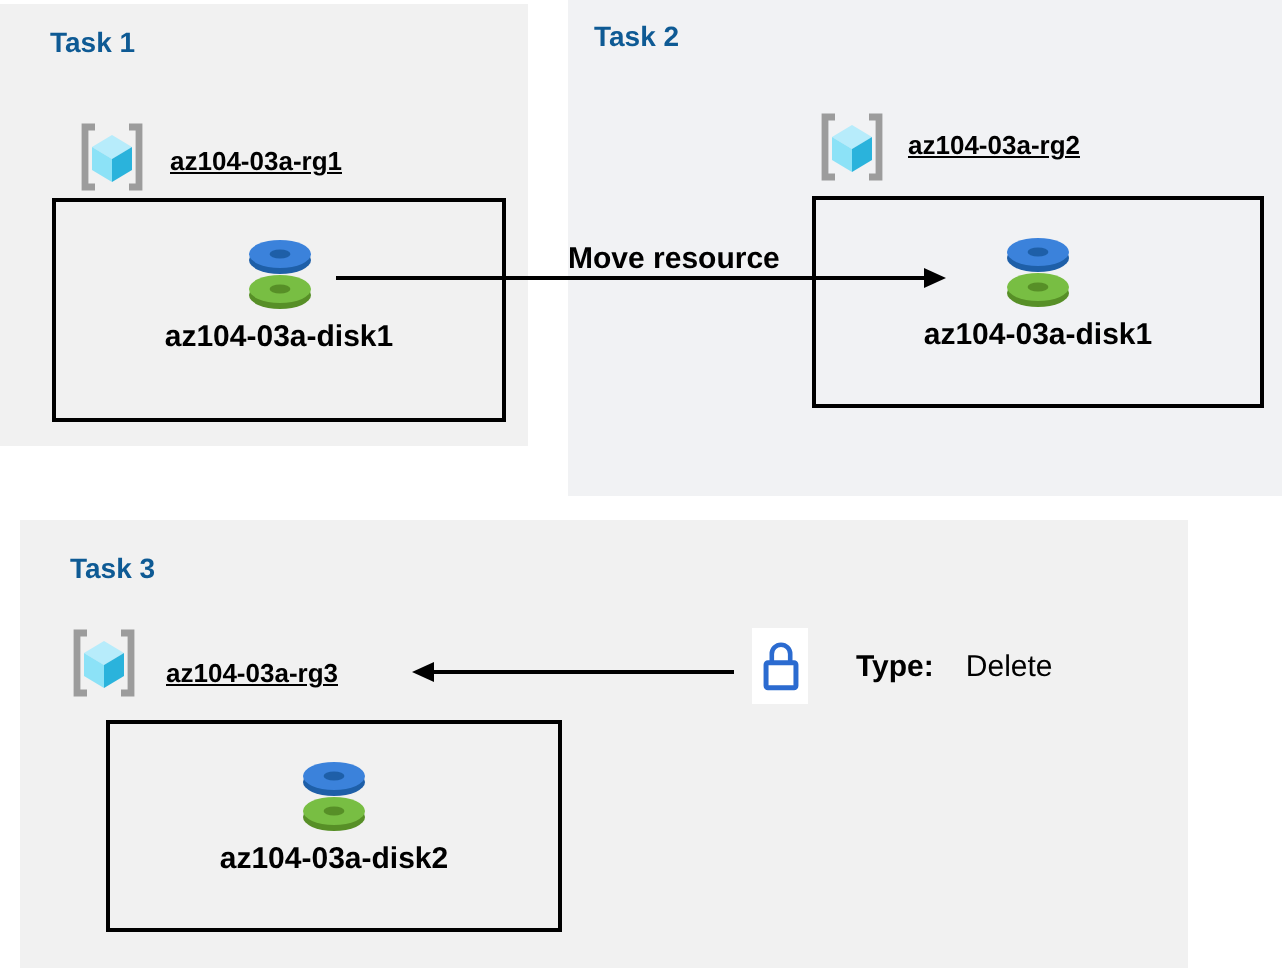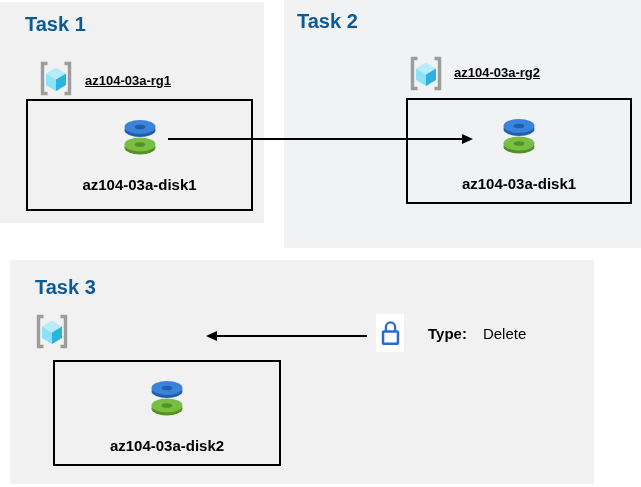--- a/index.html
+++ b/index.html
@@ -10,21 +10,21 @@
     font-family:"Liberation Sans", sans-serif;
     overflow:hidden;
   }
   .panel{position:absolute;}
   .p1{left:0px;   top:2px;   width:264px; height:221px; background:var(--panel1-bg,#f1f1f1);}
   .p2{left:284px; top:0px;   width:357px; height:248px; background:var(--panel2-bg,#f1f2f3);}
   .p3{left:10px;  top:260px; width:584px; height:224px; background:var(--panel3-bg,#f1f1f1);}
 
   .panel-title{
     position:absolute;
-    font-size:20px;font-weight:700;
+    font-size:14px;font-weight:700;
     color:var(--heading,#0e5a94);
     white-space:nowrap;
   }
   .p1 .panel-title{left:25px;top:11px;}
   .p2 .panel-title{left:13px;top:10px;}
   .p3 .panel-title{left:25px;top:16px;text-align:center;}
 
   .rg-icon{position:absolute;width:38px;height:37px;}
   .p1 .rg-icon{left:37px;top:58px;}
   .p2 .rg-icon{left:123px;top:55px;}
@@ -36,21 +36,21 @@
     color:var(--text,#000);white-space:nowrap;text-decoration:underline;
   }
   .p1 .rg-label{left:85px;top:70px;}
   .p2 .rg-label{left:170px;top:64px;}
   .p3 .rg-label{left:73px;top:68px;}
 
   .res-box{
     position:absolute;box-sizing:border-box;
     border:2px solid var(--box-border,#000);
     display:flex;flex-direction:column;align-items:center;
-    padding-top:13px;gap:18px;
+    padding-top:13px;gap:2px;
   }
   .p1 .res-box{left:26px;top:97px;width:227px;height:112px;}
   .p2 .res-box{left:122px;top:98px;width:226px;height:106px;}
   .p3 .res-box{left:15px;top:100px;width:228px;height:106px;margin-left:28px;}
 
   .disk-icon{width:46px;height:44px;}
   .res-label{font-size:15px;font-weight:700;color:var(--text,#000);white-space:nowrap;}
 
   
   .arrow-line{position:absolute;height:2px;background:var(--arrow,#000);}
@@ -159,20 +159,21 @@
     <div class="panel-title">Task 3</div>
     <span class="rg-icon">
       <svg viewBox="0 0 38 37" width="38" height="37">
         <path class="bracket" d="M10.5 3.5 H5.5 V33.5 H10.5"></path>
         <path class="bracket" d="M27.5 3.5 H32.5 V33.5 H27.5"></path>
         <polygon class="cube-top" points="19,7.5 29,13.5 19,19.5 9,13.5"></polygon>
         <polygon class="cube-mid" points="9,13.5 19,19.5 19,31 9,25"></polygon>
         <polygon class="cube-dark" points="29,13.5 19,19.5 19,31 29,25"></polygon>
       </svg>
     </span>
+    <div class="rg-label">az104-03a-rg3</div>
     <div class="res-box">
       <span class="disk-icon">
         <svg viewBox="0 0 46 44" width="46" height="44">
           <ellipse class="d-green-dark" cx="23" cy="33.5" rx="15.5" ry="7"></ellipse>
           <ellipse class="d-green" cx="23" cy="30.5" rx="15.5" ry="7"></ellipse>
           <ellipse class="d-green-dark" cx="23" cy="30.5" rx="5.2" ry="2.3"></ellipse>
           <ellipse class="d-blue-dark" cx="23" cy="16" rx="15.5" ry="7"></ellipse>
           <ellipse class="d-blue" cx="23" cy="13" rx="15.5" ry="7"></ellipse>
           <ellipse class="d-blue-dark" cx="23" cy="13" rx="5.2" ry="2.3"></ellipse>
         </svg>
@@ -184,19 +185,20 @@
       <svg viewBox="0 0 24 32">
         <path class="lock-shackle" d="M7.2 14 V9.2 a4.8 4.8 0 0 1 9.6 0 V14"></path>
         <rect class="lock-body" x="4.2" y="13.8" width="15.6" height="13" rx="1"></rect>
       </svg>
     </div>
     <div class="lock-text">
       <div class="lock-type"><span class="tlabel">Type:</span><span class="tvalue">Delete</span></div>
     </div>
   </section>
 
+  <div id="move-label">Move resource</div>
   <div id="move-arrow-line" class="arrow-line"></div>
   <div id="move-arrow-head" class="arrow-head"></div>
 
   <div id="lock-arrow-line" class="arrow-line"></div>
   <div id="lock-arrow-head" class="arrow-head"></div>
 
 </div>
 
 </body></html>

